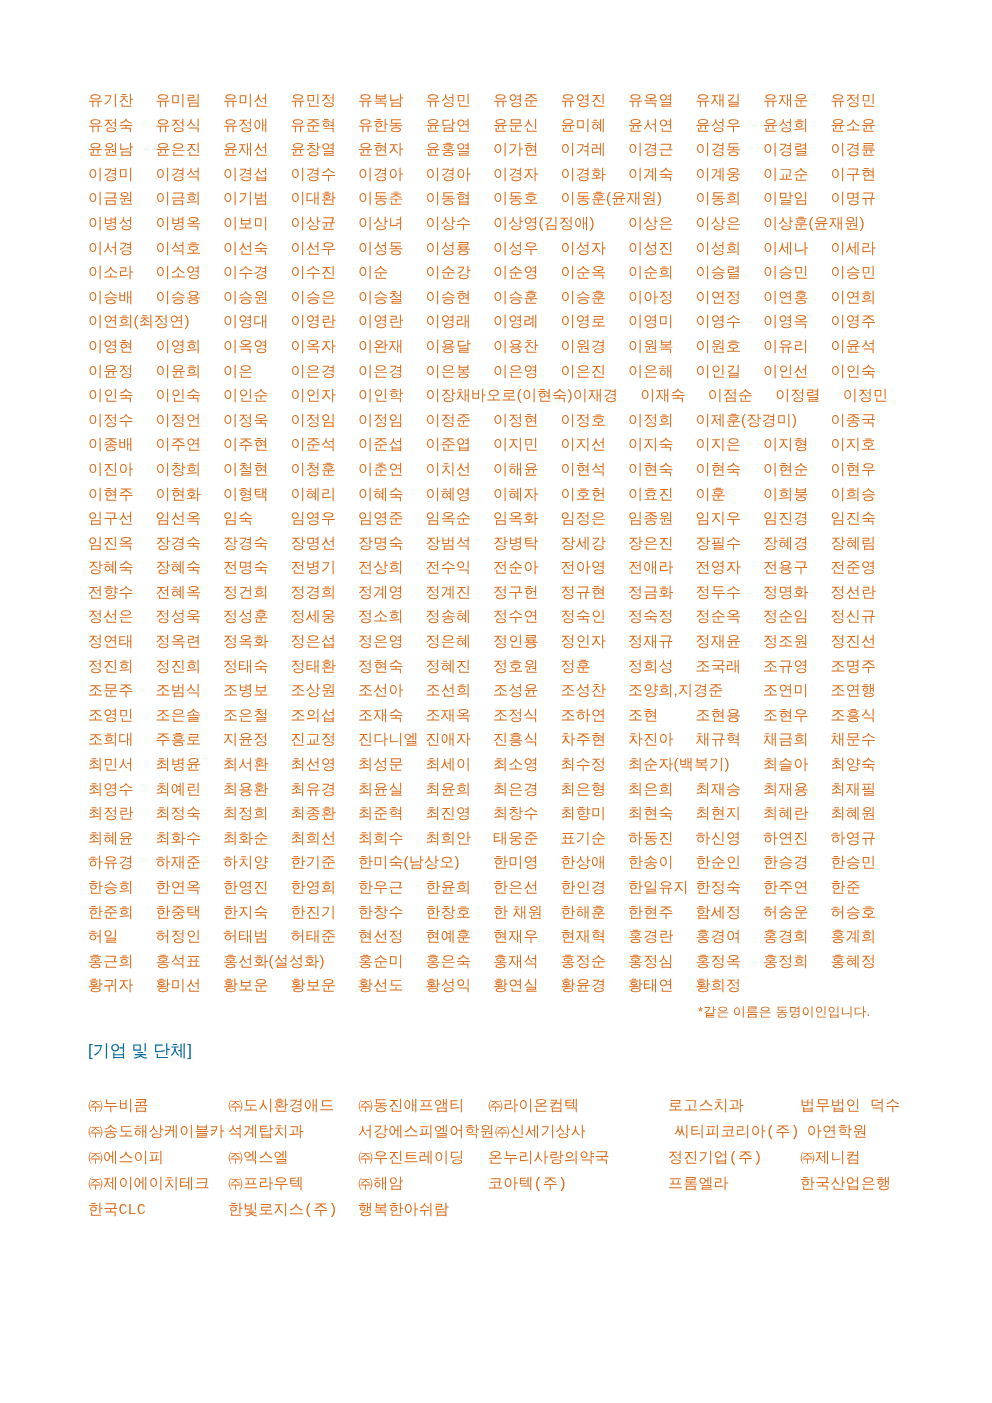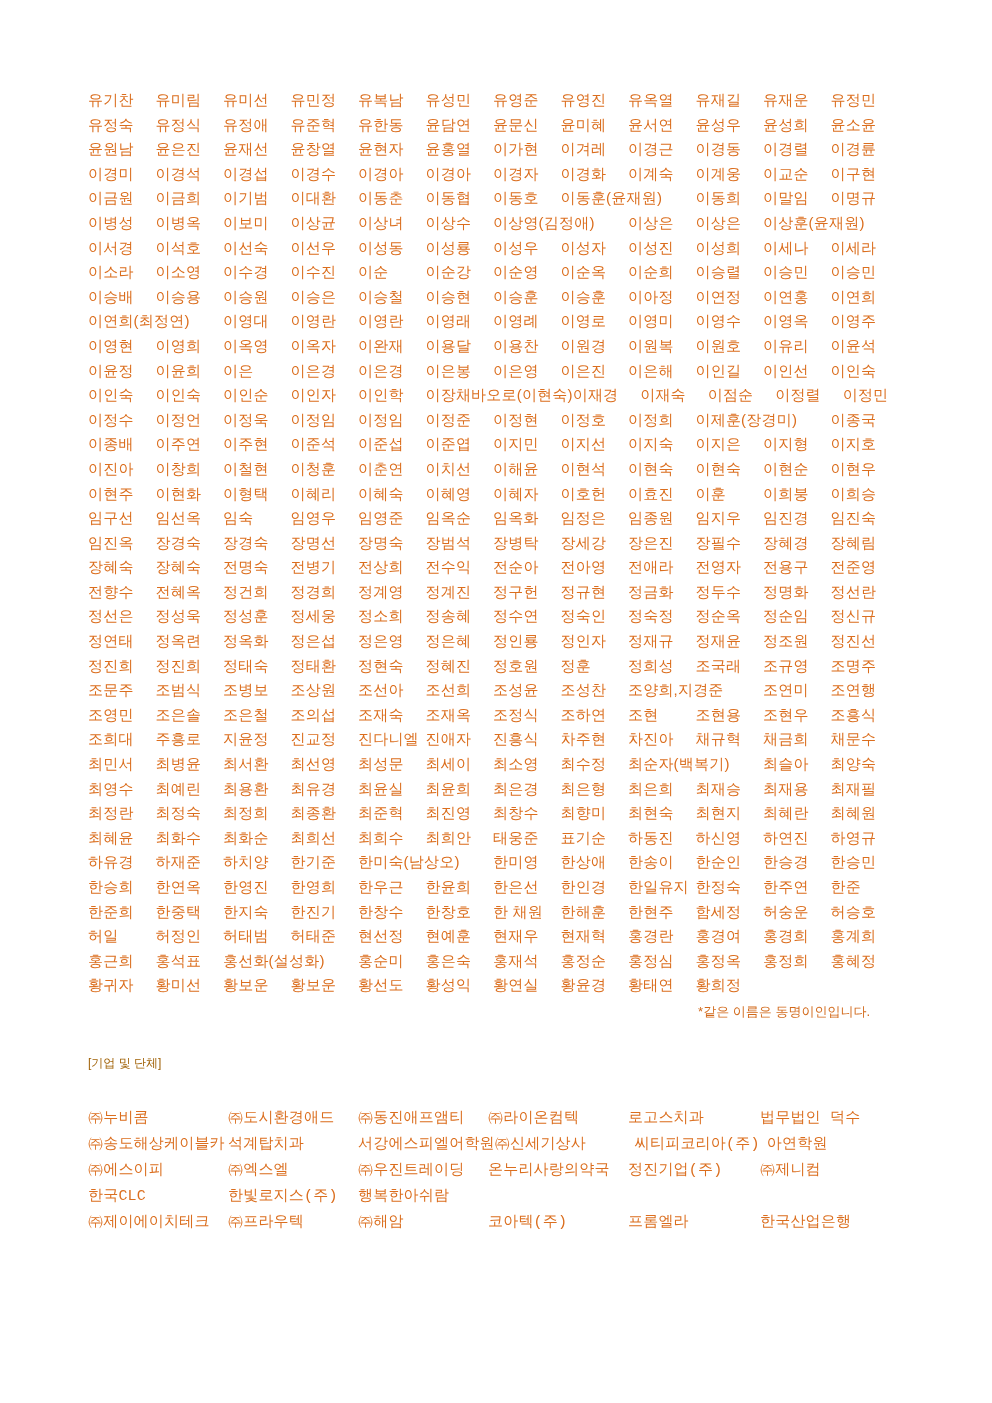--- a/index.html
+++ b/index.html
@@ -37,24 +37,24 @@
   .note-line {
     margin-top: 4px;
     text-align: right;
     padding-right: 122px;
     font-size: 13px;
     line-height: 20px;
     color: #d2691a;
     padding-left: 16px;
   }
   .section-heading {
-    margin: 32px 0 0 88px;
-    font-size: 12px;
+    margin: 20px 0 0 88px;
+    font-size: 17px;
     line-height: 18px;
-    color: #a16207;
+    color: #0369a1;
   }
   .company-grid {
     margin: 34px 0 0 88px;
     font-family: Liberation Mono, monospace;
   }
   .company-row {
     display: flex;
     flex-wrap: nowrap;
     height: 26px;
     line-height: 26px;
@@ -63,21 +63,21 @@
   .company-cell {
     flex: 0 0 auto;
     font-size: 15px;
     color: #db6e1e;
     letter-spacing: 0.2px;
   }
   .company-cell:nth-child(1) { min-width: 140px; }
   .company-cell:nth-child(2) { min-width: 130px; }
   .company-cell:nth-child(3) { min-width: 130px; }
   .company-cell:nth-child(4) { min-width: 140px; }
-  .company-cell:nth-child(5) { min-width: 132px; }
+  .company-cell:nth-child(5) { min-width: 132px; margin-left: 40px; }
   .company-cell:nth-child(6) { min-width: 120px; }
 </style>
 </head>
 <body>
 
 <div class="names-grid">
     <div class="name-row">
       <span class="name-cell">유기찬</span>
       <span class="name-cell">유미림</span>
       <span class="name-cell">유미선</span>
@@ -608,25 +608,25 @@
     </div>
     <div class="company-row">
       <span class="company-cell">㈜에스이피</span>
       <span class="company-cell">㈜엑스엘</span>
       <span class="company-cell">㈜우진트레이딩</span>
       <span class="company-cell">온누리사랑의약국</span>
       <span class="company-cell">정진기업(주)</span>
       <span class="company-cell">㈜제니컴</span>
     </div>
     <div class="company-row">
-      <span class="company-cell">한국CLC</span>
-      <span class="company-cell">한빛로지스(주)</span>
-      <span class="company-cell">행복한아쉬람</span>
-    </div>
-    <div class="company-row">
       <span class="company-cell">㈜제이에이치테크</span>
       <span class="company-cell">㈜프라우텍</span>
       <span class="company-cell">㈜해암</span>
       <span class="company-cell">코아텍(주)</span>
       <span class="company-cell">프롬엘라</span>
       <span class="company-cell">한국산업은행</span>
     </div>
+    <div class="company-row">
+      <span class="company-cell">한국CLC</span>
+      <span class="company-cell">한빛로지스(주)</span>
+      <span class="company-cell">행복한아쉬람</span>
+    </div>
   </div>
 
 </body></html>

